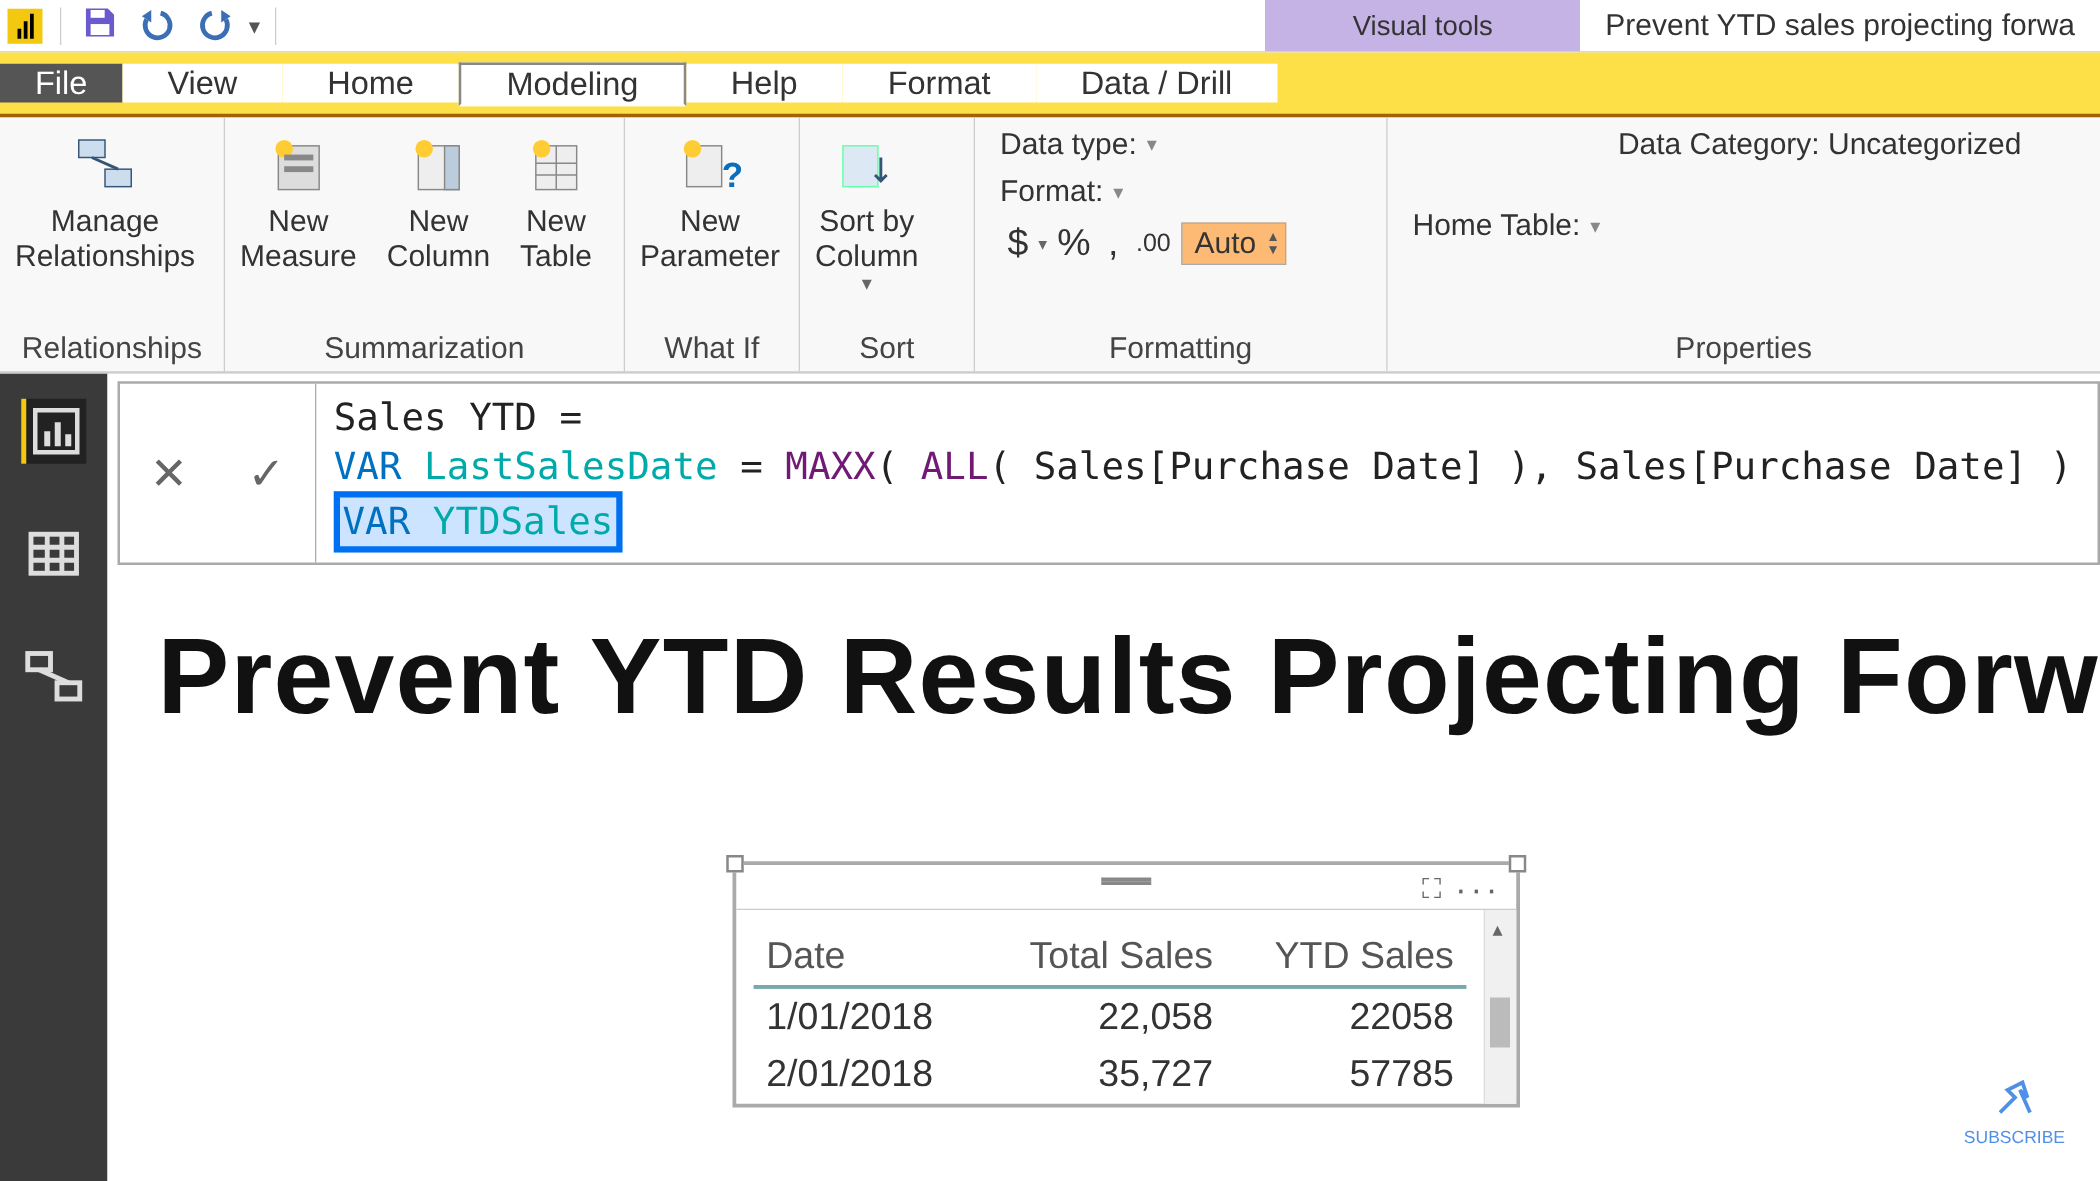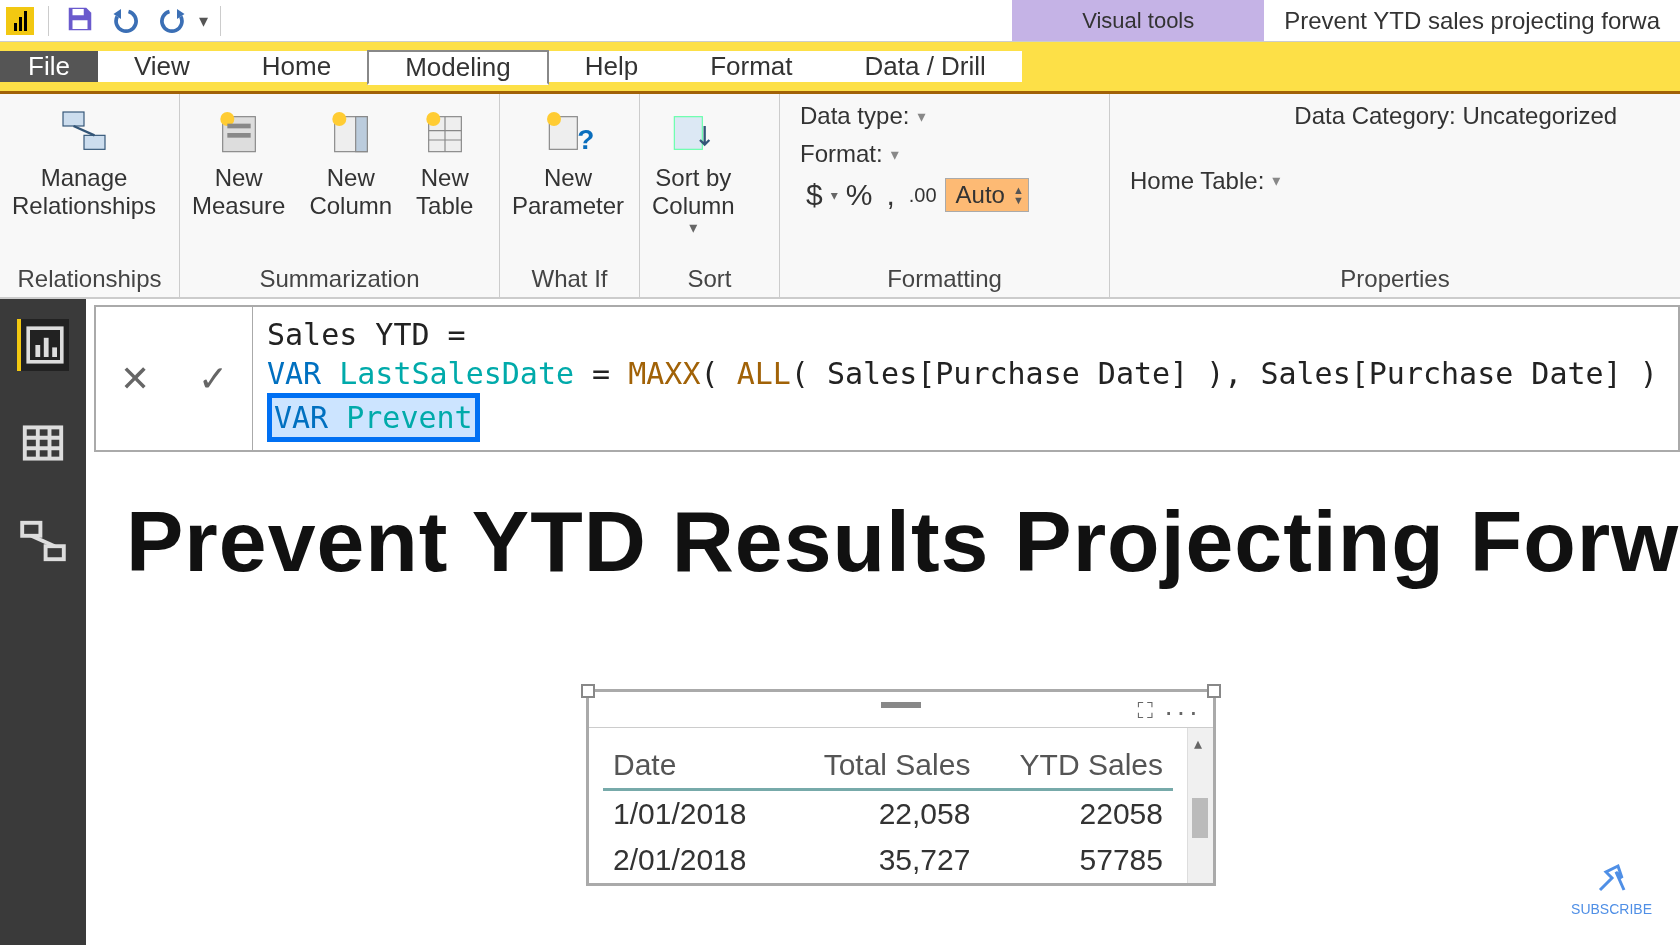--- a/index.html
+++ b/index.html
@@ -52,21 +52,21 @@
   .leftbar svg { stroke:#ddd; fill:none; stroke-width:3; }
   
   .canvas-area { flex:1; position:relative; background:#fff; }
   
   
   .formula-wrap { display:flex; border:2px solid #aaa; margin: 6px 0 0 8px; width: calc(100% - 8px); background:#fff;}
   .fx-btns { display:flex; border-right:1px solid #aaa;}
   .fx-btns div { width:78px; display:flex; align-items:center; justify-content:center; font-size:36px; color:#666; cursor:pointer;}
   .formula { padding: 8px 14px; font-family: Consolas, monospace; font-size: 30px; line-height:1.3; flex:1; white-space:pre; color:#222;}
   .formula .kw { color:#0070c0; }
-  .formula .fn { color:#a16207; }
+  .formula .fn { color:#701a75; }
   .formula .id { color:#0aa; }
   .highlight-box { display:inline-block; border:5px solid #0070f3; padding:0 2px; background: #cce4ff; }
   
   .page-title { font-size: 86px; font-weight: 900; font-family: Arial Black, Arial, sans-serif; color:#111; padding: 40px 0 0 40px; letter-spacing:1px; white-space:nowrap;}
   
   .table-visual { position:absolute; left:500px; top:390px; width:630px; border:3px solid #aaa; background:#fff; }
   .tv-hdr { height:36px; border-bottom:1px solid #ccc; position:relative; }
   .tv-hdr .grip { position:absolute; left:50%; top:10px; transform:translateX(-50%); width:40px; height:4px; border-top:3px solid #888; border-bottom:3px solid #888; }
   .tv-hdr .focus { position:absolute; right:60px; top:6px; font-size:22px; color:#666;}
   .tv-hdr .more { position:absolute; right:12px; top:4px; font-size:28px; color:#666; letter-spacing:3px;}
@@ -297,21 +297,21 @@
   </div>
 
   <div class="canvas-area">
     <div class="formula-wrap">
       <div class="fx-btns">
         <div>✕</div>
         <div>✓</div>
       </div>
       <div class="formula"><span>Sales YTD</span><span> = </span>
 <span class="kw">VAR</span><span class="id"> LastSalesDate</span><span> = </span><span class="fn">MAXX</span><span>( </span><span class="fn">ALL</span><span>( </span><span>Sales[Purchase Date]</span><span> ), </span><span>Sales[Purchase Date]</span><span> )</span>
-<span class="highlight-box"><span class="kw">VAR</span><span class="id"> Prevent</span></span></div>
+<span class="highlight-box"><span class="kw">VAR</span><span class="id"> YTDSales</span></span></div>
     </div>
 
     <div class="page-title">Prevent YTD Results Projecting Forw</div>
 
     <div class="table-visual">
       <div class="corner-handle" style="left:-8px;top:-8px;"></div>
       <div class="corner-handle" style="right:-8px;top:-8px;"></div>
       <div class="tv-hdr">
         <div class="grip"></div>
         <div class="focus">⛶</div>

